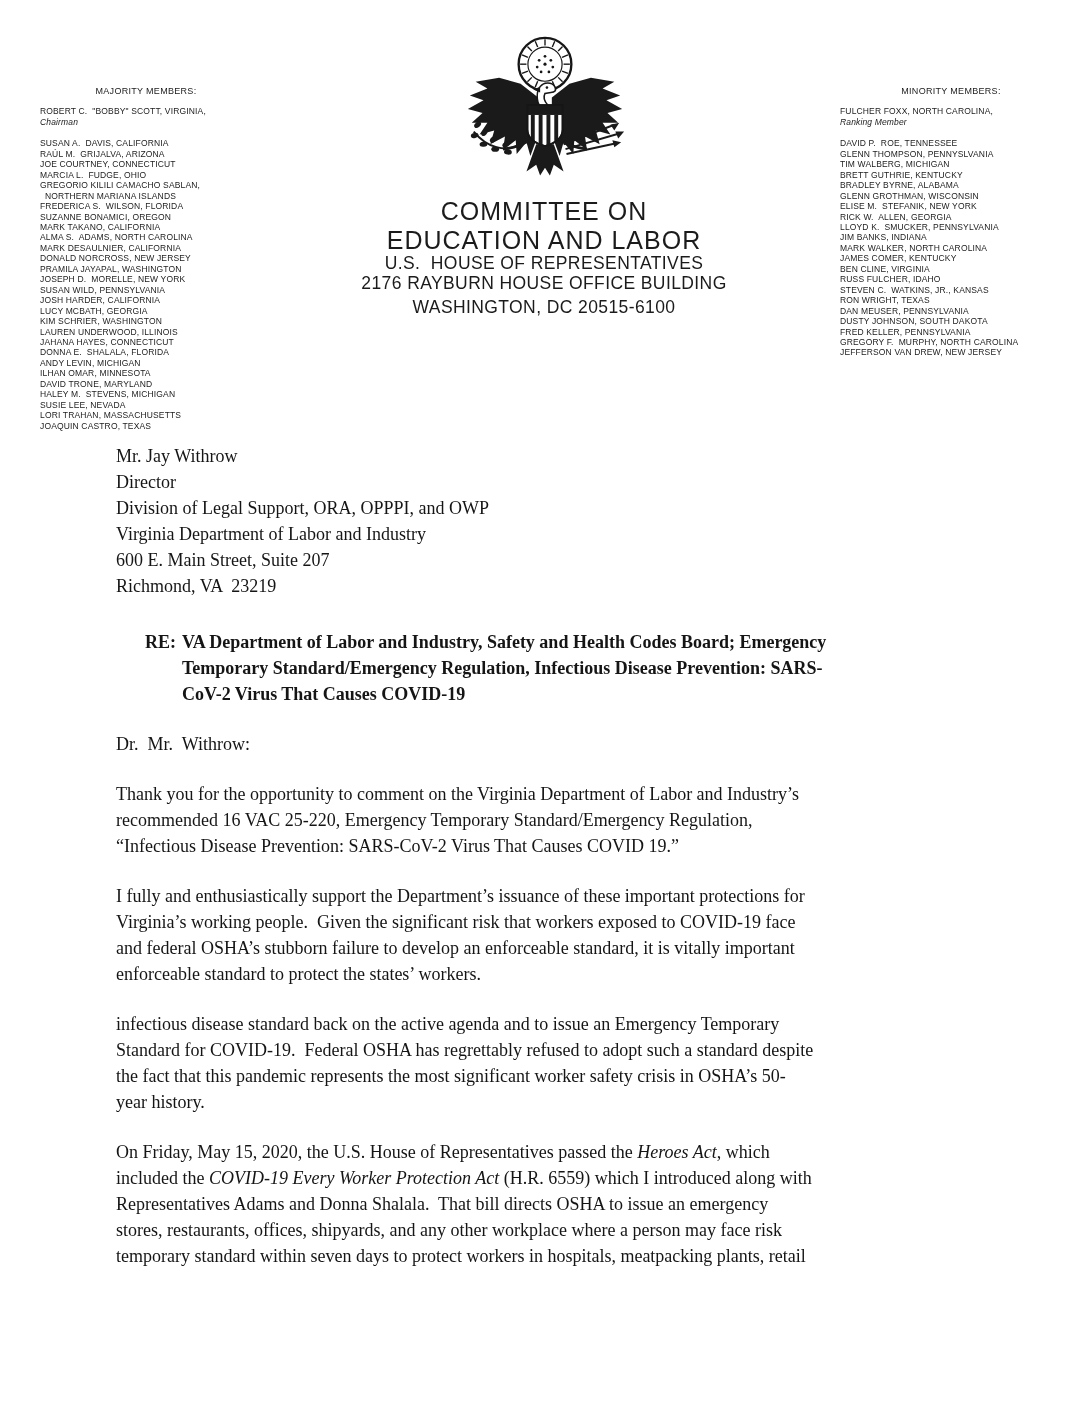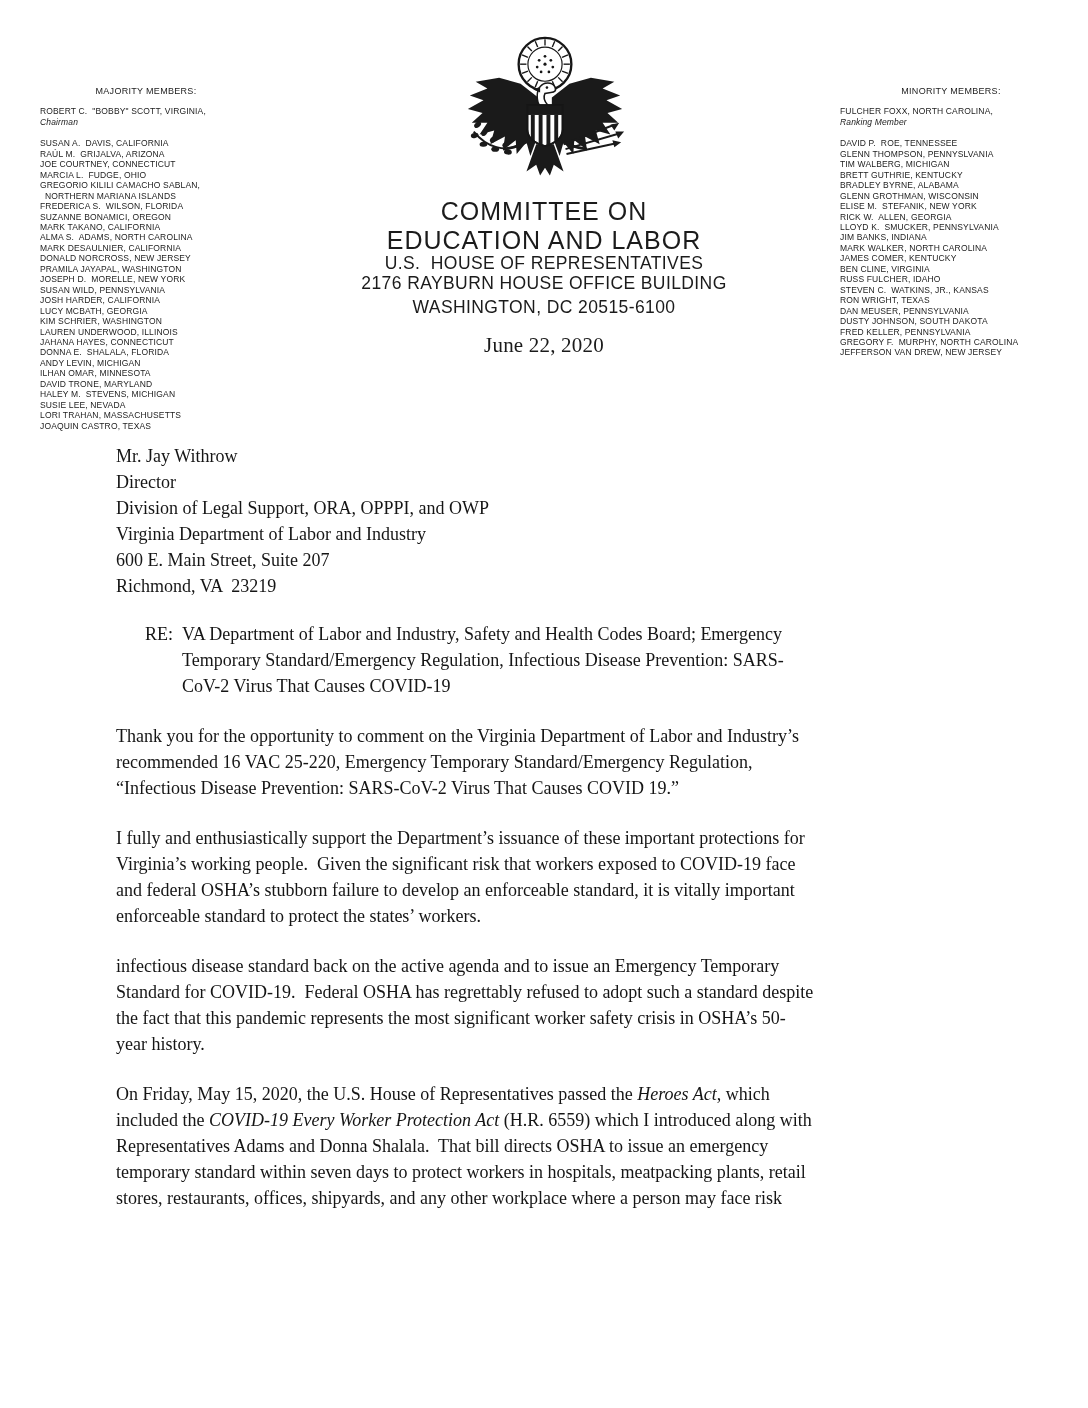--- a/index.html
+++ b/index.html
@@ -22,21 +22,21 @@
   .header{position:absolute;left:294px;top:197px;width:500px;text-align:center;}
   .h-big{font-size:25px;line-height:28.5px;letter-spacing:1px;white-space:pre;}
   .h-med{font-size:17.5px;line-height:19.5px;letter-spacing:.4px;white-space:pre;}
   .h-wash{margin-top:5px;}
   .h-date{font-family:"Liberation Serif",serif;font-size:21px;margin-top:15px;letter-spacing:.2px;}
 
   
   .body-block{position:absolute;left:116px;top:443px;width:880px;
               font-family:"Liberation Serif",serif;font-size:18px;line-height:26px;color:#151515;}
   .line{white-space:pre;}
-  .re{margin-top:22px;padding-left:29px;display:flex;}
+  .re{margin-top:30px;padding-left:29px;display:flex;font-weight:bold;}
   .re-label{width:37px;flex:none;}
   .salutation{margin-top:24px;}
   .para{margin-top:24px;}
   .it{font-style:italic;}
 </style>
 </head>
 <body>
 
 <div class="page">
 
@@ -186,21 +186,20 @@
     </g>
     <path d="M67,72 h36 v25 q0,12 -18,17 q-18,-5 -18,-17 z" fill="none" stroke="#161616" stroke-width="1.8"></path>
   </svg>
 
   <div class="header">
     <div class="h-big">COMMITTEE ON</div>
     <div class="h-big">EDUCATION AND LABOR</div>
     <div class="h-med">U.S.  HOUSE OF REPRESENTATIVES</div>
     <div class="h-med">2176 RAYBURN HOUSE OFFICE BUILDING</div>
     <div class="h-med h-wash">WASHINGTON, DC 20515-6100</div>
-    <div class="h-date">June 22, 2020</div>
   </div>
 
   <div class="body-block">
 
     <div>
         <div class="line">Mr. Jay Withrow</div>
         <div class="line">Director</div>
         <div class="line">Division of Legal Support, ORA, OPPPI, and OWP</div>
         <div class="line">Virginia Department of Labor and Industry</div>
         <div class="line">600 E. Main Street, Suite 207</div>
@@ -209,20 +208,21 @@
 
     <div class="re">
       <div class="re-label">RE:</div>
       <div>
           <div class="line">VA Department of Labor and Industry, Safety and Health Codes Board; Emergency</div>
           <div class="line">Temporary Standard/Emergency Regulation, Infectious Disease Prevention: SARS-</div>
           <div class="line">CoV-2 Virus That Causes COVID-19</div>
         </div>
     </div>
 
+    <div class="salutation line">Dr.  Mr.  Withrow:</div>
 
     <div class="para">
         <div class="line">Thank you for the opportunity to comment on the Virginia Department of Labor and Industry’s</div>
         <div class="line">recommended 16 VAC 25-220, Emergency Temporary Standard/Emergency Regulation,</div>
         <div class="line">“Infectious Disease Prevention: SARS-CoV-2 Virus That Causes COVID 19.”</div>
       </div>
 
     <div class="para">
         <div class="line">I fully and enthusiastically support the Department’s issuance of these important protections for</div>
         <div class="line">Virginia’s working people.  Given the significant risk that workers exposed to COVID-19 face</div>
@@ -234,18 +234,18 @@
         <div class="line">infectious disease standard back on the active agenda and to issue an Emergency Temporary</div>
         <div class="line">Standard for COVID-19.  Federal OSHA has regrettably refused to adopt such a standard despite</div>
         <div class="line">the fact that this pandemic represents the most significant worker safety crisis in OSHA’s 50-</div>
         <div class="line">year history.</div>
       </div>
 
     <div class="para">
       <div class="line"><span>On Friday, May 15, 2020, the U.S. House of Representatives passed the </span><span class="it">Heroes Act</span><span>, which</span></div>
       <div class="line"><span>included the </span><span class="it">COVID-19 Every Worker Protection Act</span><span> (H.R. 6559) which I introduced along with</span></div>
       <div class="line">Representatives Adams and Donna Shalala.  That bill directs OSHA to issue an emergency</div>
+      <div class="line">stores, restaurants, offices, shipyards, and any other workplace where a person may face risk</div>
       <div class="line">temporary standard within seven days to protect workers in hospitals, meatpacking plants, retail</div>
-      <div class="line">stores, restaurants, offices, shipyards, and any other workplace where a person may face risk</div>
     </div>
 
   </div>
 </div>
 
 </body></html>

